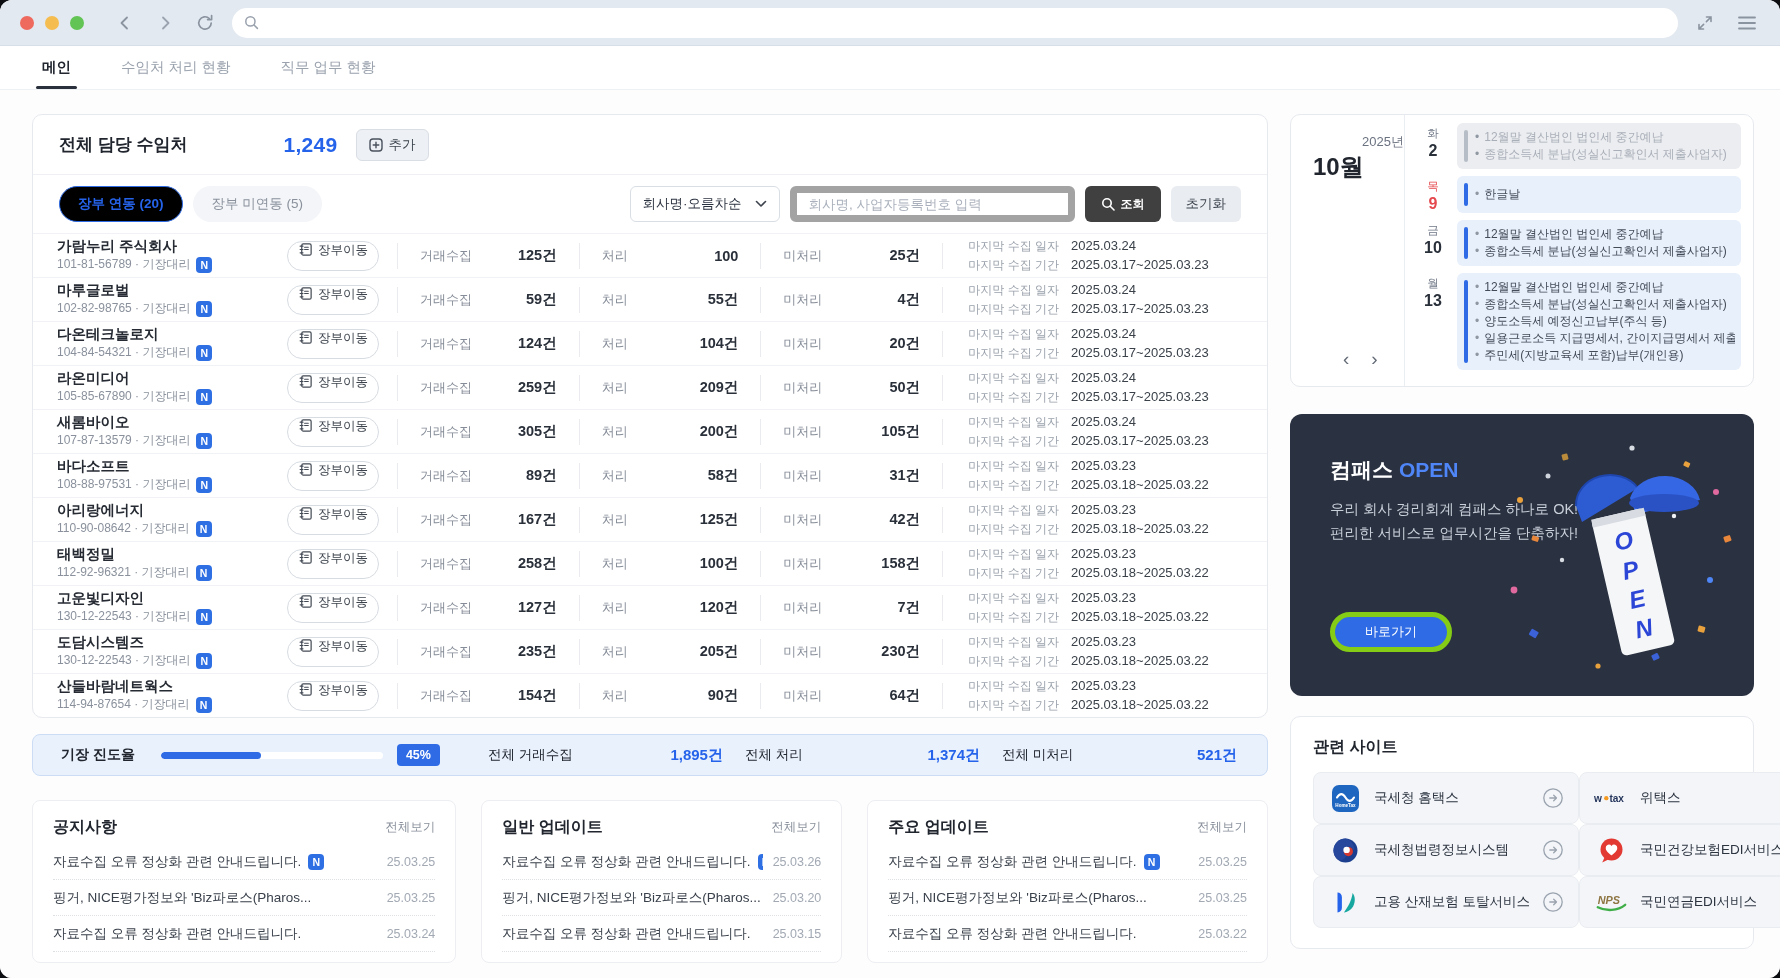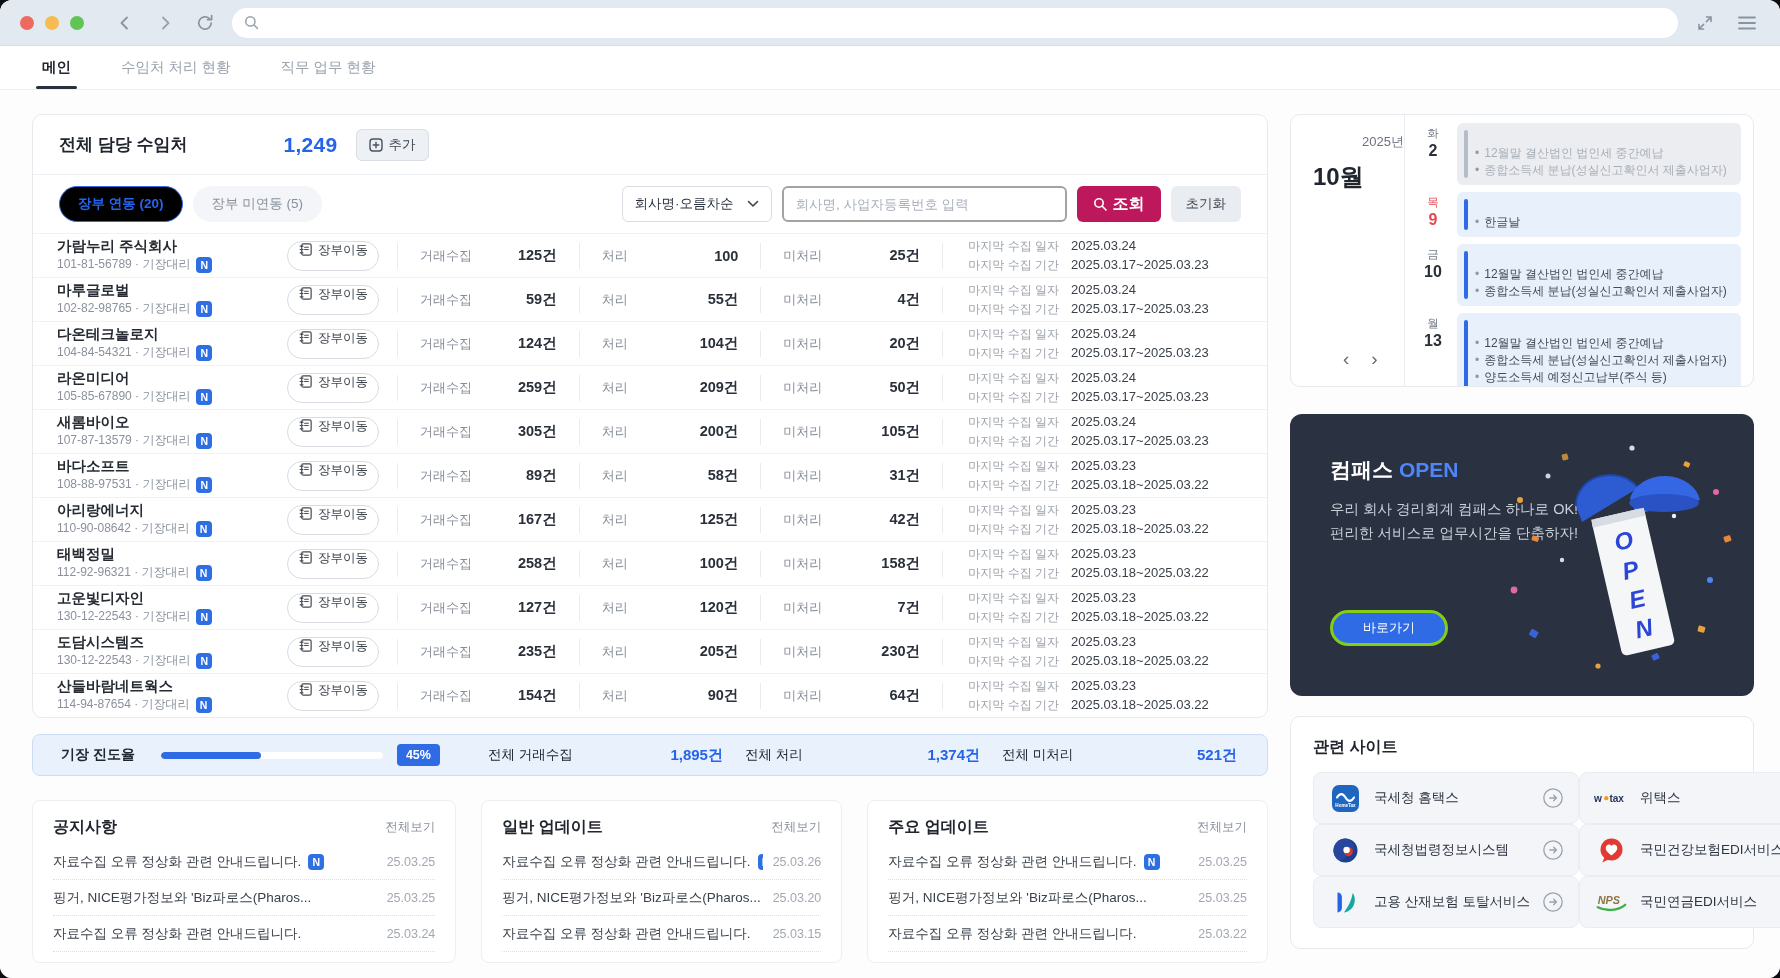--- a/index.html
+++ b/index.html
@@ -39,23 +39,23 @@
   .panel-count { font-size:21px; font-weight:700; color:#2563eb; margin-left:96px; letter-spacing:.3px; }
   .add-btn { margin-left:18px; display:flex; align-items:center; gap:6px; background:#edf0f4; border:1px solid #d9dee5; border-radius:6px; padding:6px 12px; font-size:13.5px; color:#3c434d; cursor:pointer; font-family:inherit; }
 
   
   .filter-row { height:58px; display:flex; align-items:center; padding:0 26px; gap:10px; }
   .pill { border-radius:999px; padding:8px 18px; font-size:13.5px; cursor:pointer; font-family:inherit; }
   .pill.active { background:#000000; border:1px solid #2e6be5; color:#2563eb; font-weight:700; }
   .pill.idle { background:#f3f5f8; border:1px solid #f3f5f8; color:#8a919c; }
   .filter-spacer { flex:1; }
   .sort-select { width:150px; height:36px; border:1px solid #d9dee5; border-radius:6px; background:#fff; display:flex; align-items:center; justify-content:space-between; padding:0 12px; font-size:13.5px; color:#2c3340; cursor:pointer; }
-  .search-input { width:285px; height:36px; border:2px solid #a3a3a3; border-radius:6px; padding:0 12px; font-size:13.5px; color:#2c3340; font-family:inherit; outline:none; }
+  .search-input { width:285px; height:36px; border:7px solid #a3a3a3; border-radius:6px; padding:0 12px; font-size:13.5px; color:#2c3340; font-family:inherit; outline:none; }
   .search-input::placeholder { color:#aab1bc; }
-  .btn-primary { height:36px; background:#be185d; color:#fff; border:none; border-radius:6px; padding:0 16px; font-size:16px; font-weight:600; display:flex; align-items:center; gap:6px; cursor:pointer; font-family:inherit; }
+  .btn-primary { height:36px; background:#404040; color:#fff; border:none; border-radius:6px; padding:0 16px; font-size:12px; font-weight:600; display:flex; align-items:center; gap:6px; cursor:pointer; font-family:inherit; }
   .btn-gray { height:36px; background:#e9ecf1; color:#3f4650; border:none; border-radius:6px; padding:0 15px; font-size:13.5px; cursor:pointer; font-family:inherit; }
 
   
   .trow { height:44px; display:flex; align-items:center; padding:0 24px; border-top:1px solid #f0f2f5; cursor:pointer; }
   .c-comp { width:230px; flex:none; }
   .c-name { font-size:14.5px; font-weight:700; color:#262b33; line-height:1.15; white-space:nowrap; }
   .c-sub { display:flex; align-items:center; gap:6px; margin-top:2px; }
   .c-reg { font-size:12px; color:#8a919c; white-space:nowrap; }
   .nbadge { width:16px; height:16px; background:#2f6fe4; color:#fff; font-size:10.5px; font-weight:700; border-radius:4px; display:inline-flex; align-items:center; justify-content:center; flex:none; }
   .move-btn { width:92px; flex:none; height:30px; background:#fff; border:1px solid #d7dce2; border-radius:16px; display:flex; align-items:flex-start; justify-content:center; gap:5px; font-size:12.5px; color:#3c434c; cursor:pointer; font-family:inherit; margin-right:14px; }
@@ -88,46 +88,46 @@
   .b-title { font-size:16px; font-weight:700; color:#20252e; }
   .b-more { font-size:12.5px; color:#8a919c; cursor:pointer; background:none; border:none; font-family:inherit; }
   .b-item { height:36px; display:flex; align-items:center; justify-content:space-between; border-bottom:1px dotted #dde1e6; cursor:pointer; gap:10px; }
   .b-text { font-size:13.5px; color:#3a414b; white-space:nowrap; overflow:hidden; text-overflow:ellipsis; display:flex; align-items:center; gap:7px; min-width:0; }
   .b-date { font-size:12.5px; color:#a2a9b3; flex:none; }
 
   
   .calendar { height:273px; display:flex; overflow:hidden; }
   .cal-left { width:114px; flex:none; padding:18px 0 16px 22px; display:flex; flex-direction:column; border-right:1px solid #eaedf1; }
   .cal-year { font-size:13px; color:#6b7280;text-align:right; }
-  .cal-month { font-size:24px; font-weight:700; color:#20252e; margin-top:10px; }
+  .cal-month { font-size:24px; font-weight:700; color:#20252e; margin-top:0; }
   .cal-nav { margin-top:auto; display:flex; gap:18px; padding-left:28px; }
   .cal-nav button { background:none; border:none; font-size:19px; color:#626a75; cursor:pointer; line-height:1; padding:2px; font-family:inherit; }
   .cal-events { flex:1; padding:8px 12px 10px 10px; display:flex; flex-direction:column; gap:7px; overflow:hidden; }
   .ev { display:flex; gap:6px; }
   .ev-day { width:36px; flex:none; text-align:center; padding-top:3px; }
   .ev-day .dow { font-size:11.5px; color:#707886; }
   .ev-day .dnum { font-size:16px; font-weight:700; color:#2a303a; margin-top:1px; }
   .ev-day.holiday .dow, .ev-day.holiday .dnum { color:#e5484d; }
-  .ev-card { flex:1; border-radius:6px; padding:22px 6px 6px 18px; position:relative; min-width:0; }
+  .ev-card { flex:1; border-radius:6px; padding:6px 6px 6px 18px; position:relative; min-width:0; }
   .ev-card::before { content:""; position:absolute; left:7px; top:7px; bottom:7px; width:3.5px; border-radius:2px; }
   .ev-card.normal, .ev-card.holiday { background:#e8f0fc; }
   .ev-card.normal::before, .ev-card.holiday::before { background:#2e6be5; }
   .ev-card.muted { background:#ecedf0; }
   .ev-card.muted::before { background:#b7bdc6; }
   .ev-item { font-size:12px; line-height:17px; color:#434b58; white-space:nowrap; overflow:hidden; }
   .ev-card.muted .ev-item { color:#a9afb9; }
   .ev-item .bullet { color:#8f97a3; margin-right:5px; }
   .ev-card.single { display:flex; align-items:center; }
 
   
   .banner { margin-top:27px; height:282px; background:#2a3140; border-radius:12px; position:relative; overflow:hidden; padding:42px 5px 0 40px; }
   .bn-title { font-size:21px; font-weight:700; color:#fff; }
   .bn-title .accent { color:#4f86f7; margin-left:6px; }
   .bn-text { margin-top:14px; font-size:14.5px; line-height:1.65; color:#c9d0da; }
-  .bn-cta { position:absolute; left:40px; bottom:50px; background:#2e6be5; border:3px solid #84cc16; color:#fff; border-radius:999px; padding:6px 30px; font-size:13px; cursor:pointer; font-family:inherit; }
+  .bn-cta { position:absolute; left:40px; bottom:44px; background:#2e6be5; border:5px solid #84cc16; color:#fff; border-radius:999px; padding:6px 30px; font-size:13px; cursor:pointer; font-family:inherit; }
   .bn-art { position:absolute; right:16px; top:26px; }
 
   
   .sites { margin-top:20px; padding:20px 22px; }
   .sites-title { font-size:16px; font-weight:700; color:#20252e; margin-bottom:14px; }
   .sites-grid { display:grid; grid-template-columns:1fr 1fr; gap:0; }
   .site { height:52px; background:#f3f5f9; border:1px solid #e9ecf0; border-radius:8px; display:flex; align-items:center; gap:12px; padding:0 14px; cursor:pointer; font-family:inherit; }
   .site-label { font-size:13.5px; color:#2c3440; white-space:nowrap; overflow:hidden; text-overflow:ellipsis; }
   .site-arrow { margin-left:auto; flex:none; display:flex; }
   .site-icon { flex:none; display:flex; align-items:center; justify-content:center; width:34px; }

